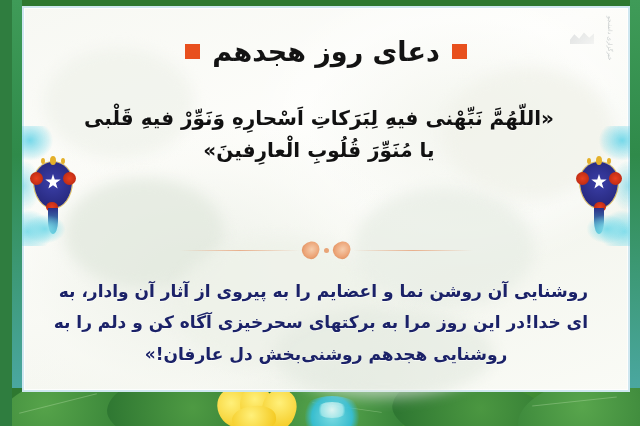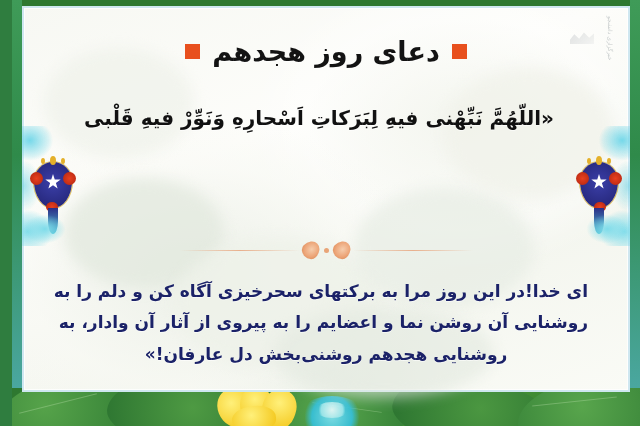--- a/index.html
+++ b/index.html
@@ -185,33 +185,34 @@
     </div>
 
     <div class="title-row">
       <span class="bullet"></span>
       <span class="title">دعای روز هجدهم</span>
       <span class="bullet"></span>
     </div>
 
     <div class="arabic">
       <span class="ln">«اللّهُمَّ نَبِّهْنی فیهِ لِبَرَكاتِ اَسْحارِهِ وَنَوِّرْ فیهِ قَلْبی</span>
+      <span class="ln">یا مُنَوِّرَ قُلُوبِ الْعارِفینَ»</span>
     </div>
 
     <div class="divider">
       <span class="d-line"></span>
       <span class="d-dia"></span>
       <span class="d-dot"></span>
       <span class="d-dia"></span>
       <span class="d-line"></span>
     </div>
 
     <div class="persian">
+      <span class="ln">روشنایی آن روشن نما و اعضایم را به پیروی از آثار آن وادار، به</span>
       <span class="ln">ای خدا!در این روز مرا به بركتهای سحرخیزی آگاه كن و دلم را به</span>
-      <span class="ln">روشنایی آن روشن نما و اعضایم را به پیروی از آثار آن وادار، به</span>
       <span class="ln">روشنایی هجدهم روشنی‌بخش دل عارفان!»</span>
     </div>
 
     <div class="medallion med-l">
       <div class="med-cyan"></div>
       <div class="med-core">
         <div class="mc-shape"></div>
         <div class="mc-gold g1"></div>
         <div class="mc-gold g2"></div>
         <div class="mc-gold g3"></div>

